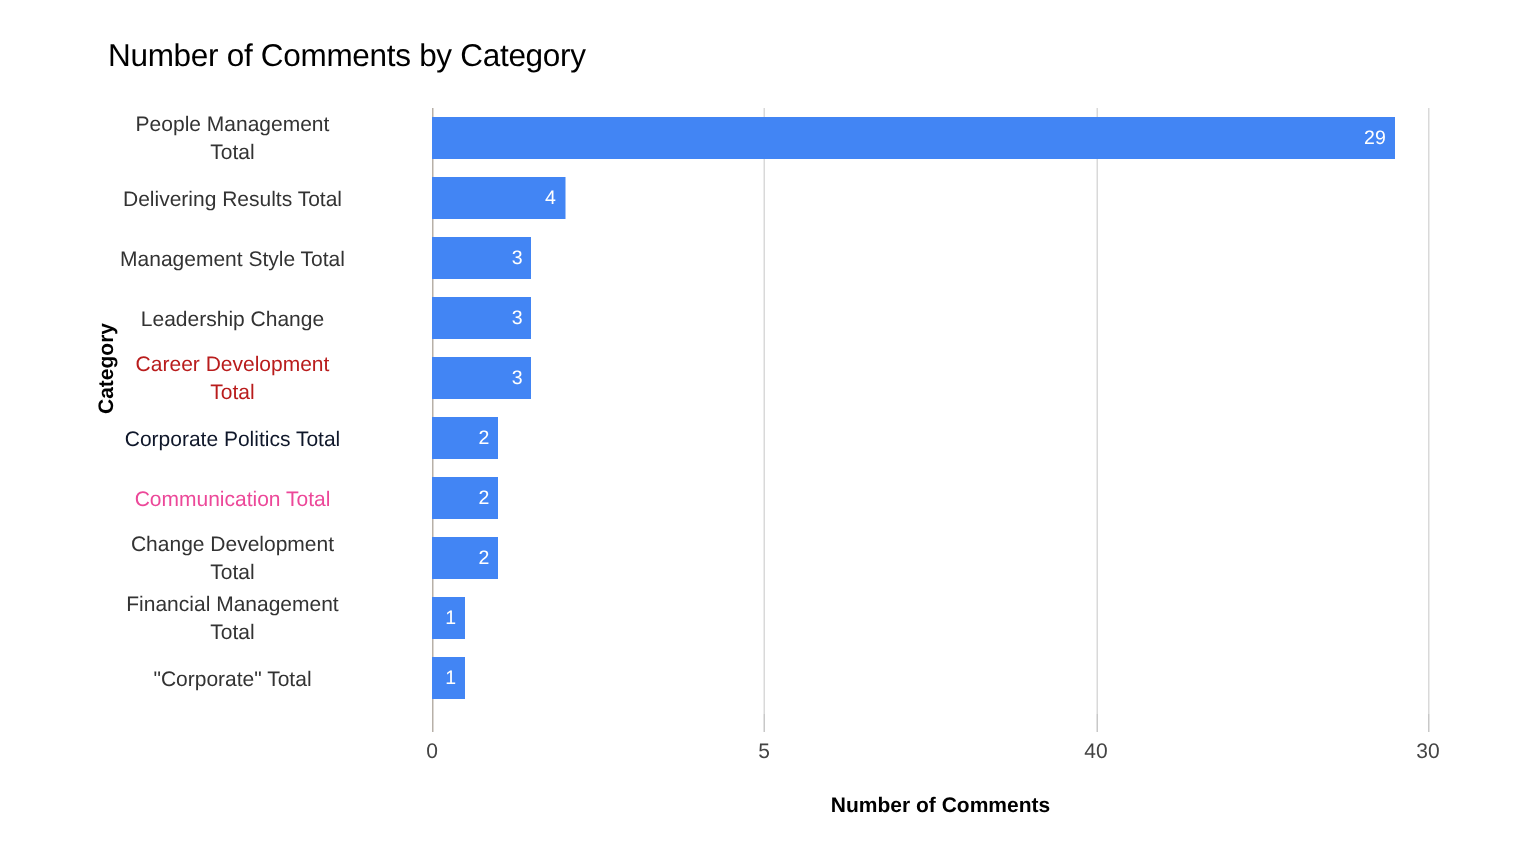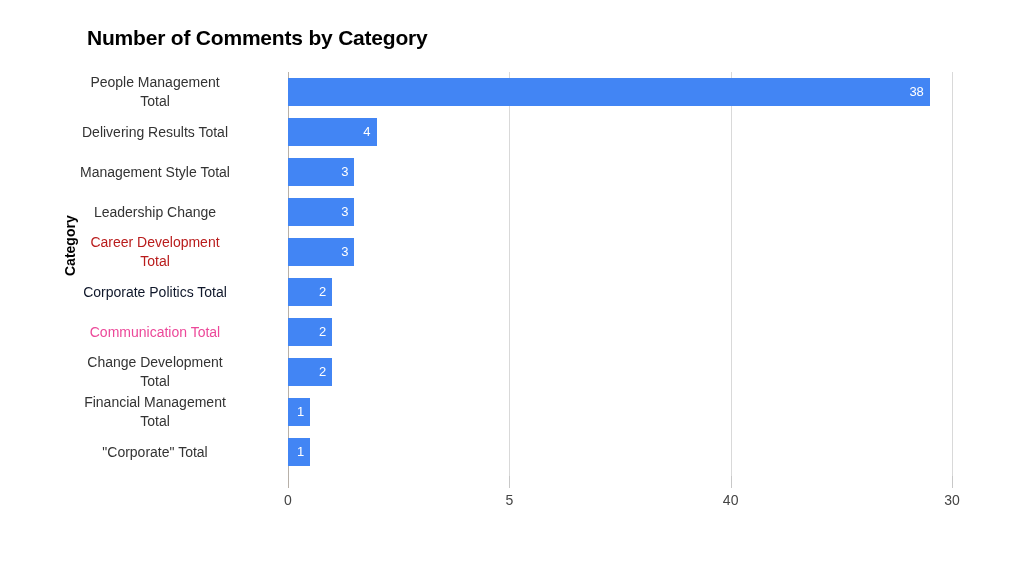--- a/index.html
+++ b/index.html
@@ -19,24 +19,24 @@
     position: absolute;
     left: 0; top: 0;
     width: 1024px;
     height: 576px;
     background: #ffffff;
   }
 
   
   .chart-title {
     position: absolute;
-    left: 87px;
+    left: 72px;
     top: 26px;
     font-size: 21px;
-    font-weight: bold;
+    font-weight: normal;
     color: #000000;
     letter-spacing: -0.2px;
     white-space: nowrap;
   }
 
   
   .y-axis-title {
     position: absolute;
     left: 62px;
     top: 232px;
@@ -159,21 +159,21 @@
         <div class="gridline" style="left: 442.667px;"></div>
         <div class="tick-mark" style="left: 442.667px;"></div>
         <div class="tick-label" style="left: 442.667px;">40</div>
         <div class="gridline" style="left: 664px;"></div>
         <div class="tick-mark" style="left: 664px;"></div>
         <div class="tick-label" style="left: 664px;">30</div>
       </div>
     <div id="bars">
         <div class="bar-row" style="top: 0px; width: 664px;">
           <div class="bar" style="width: 641.867px; background: rgb(66, 133, 244);"></div>
-          <div class="bar-value" style="left: 0px; width: 641.867px; color: rgb(255, 255, 255);">38</div>
+          <div class="bar-value" style="left: 0px; width: 641.867px; color: rgb(255, 255, 255);">29</div>
         </div>
         <div class="bar-row" style="top: 40px; width: 664px;">
           <div class="bar" style="width: 88.5333px; background: rgb(66, 133, 244);"></div>
           <div class="bar-value" style="left: 0px; width: 88.5333px; color: rgb(255, 255, 255);">4</div>
         </div>
         <div class="bar-row" style="top: 80px; width: 664px;">
           <div class="bar" style="width: 66.4px; background: rgb(66, 133, 244);"></div>
           <div class="bar-value" style="left: 0px; width: 66.4px; color: rgb(255, 255, 255);">3</div>
         </div>
         <div class="bar-row" style="top: 120px; width: 664px;">
@@ -217,14 +217,15 @@
 Total</div>
       <div class="cat-label" style="top: 282.5px; color: #0f172a;">Corporate Politics Total</div>
       <div class="cat-label" style="top: 323px; color: #ec4899;">Communication Total</div>
       <div class="cat-label" style="top: 353px; color: rgb(51, 51, 51);">Change Development
 Total</div>
       <div class="cat-label" style="top: 393px; color: rgb(51, 51, 51);">Financial Management
 Total</div>
       <div class="cat-label" style="top: 442.5px; color: rgb(51, 51, 51);">"Corporate" Total</div>
     </div>
 
+  <div class="x-axis-title">Number of Comments</div>
 
 </div>
 
 </body></html>

